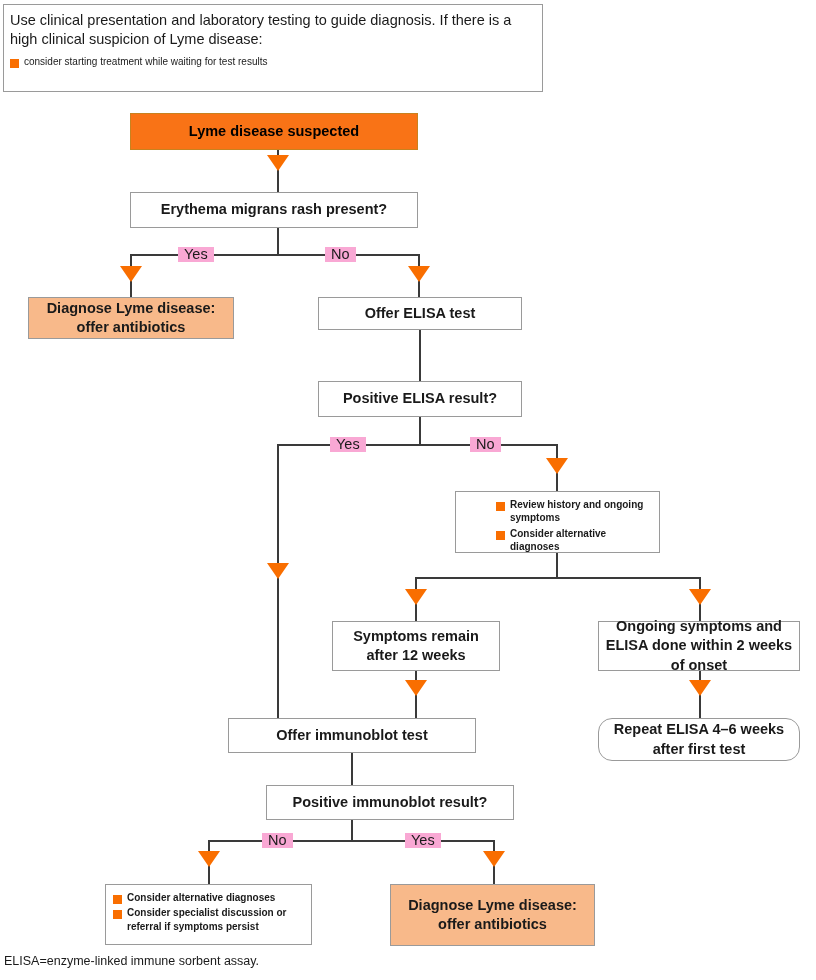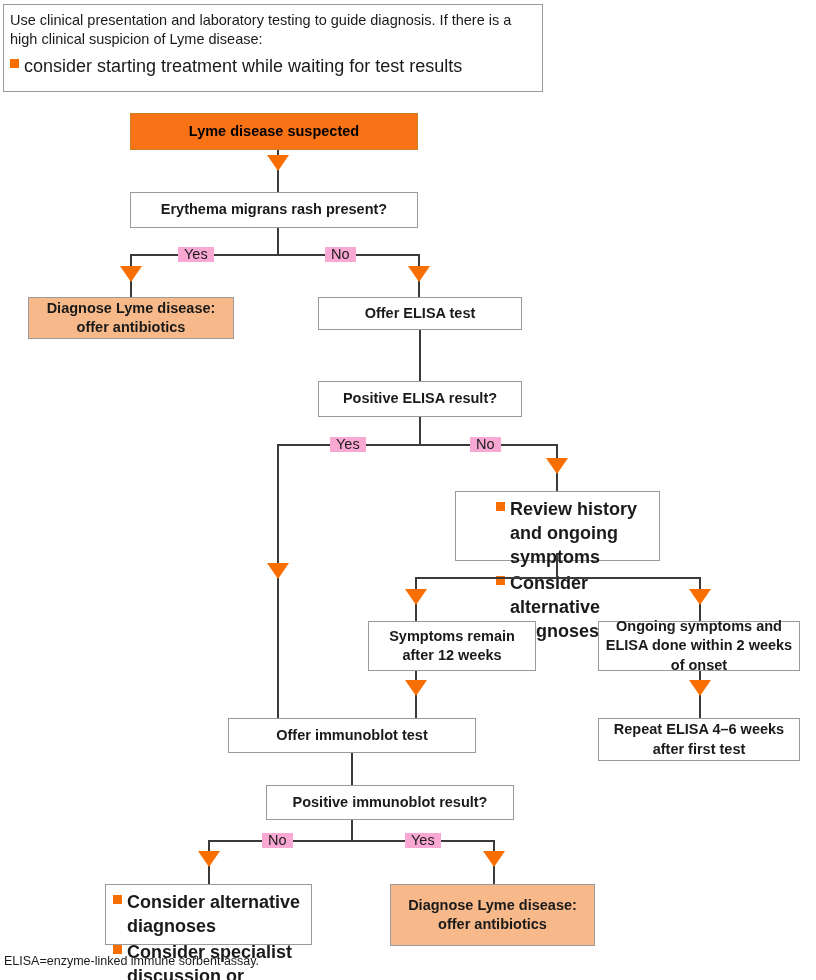--- a/index.html
+++ b/index.html
@@ -47,21 +47,21 @@
   .box.bulleted {
     display: block;
     text-align: left;
     padding: 6px 6px 6px 7px;
   }
   .bullet-line {
     display: block;
     position: relative;
     padding-left: 14px;
     margin: 0 0 2px 0;
-    font-size: 18px;
+    font-size: 10px;
     line-height: 1.33;
     color: #1a1a1a;
   }
   .bullet-line:last-child { margin-bottom: 0; }
   .bullet-line .sq {
     position: absolute;
     left: 0;
     top: 4px;
     width: 9px;
     height: 9px;
@@ -177,59 +177,59 @@
   <div class="hline" style="left:277px; top:444px; width:281px;"></div>
   <div class="edge-label" style="left:330px; top:437px;">Yes</div>
   <div class="edge-label" style="left:470px; top:437px;">No</div>
 
   <div class="vline" style="left:277px; top:444px; height:275px;"></div>
   <div class="arrow" style="left:267px; top:563px;"></div>
 
   <div class="vline" style="left:556px; top:444px; height:50px;"></div>
   <div class="arrow" style="left:546px; top:458px;"></div>
 
-  <div class="box bulleted" style="left:455px; top:491px; width:205px; height:70px;padding-left:40px;">
+  <div class="box bulleted" style="left:455px; top:491px; width:205px; height:62px;padding-left:40px;">
     <span class="bullet-line">
       <span class="sq"></span>
       <span>Review history and ongoing symptoms</span>
     </span>
     <span class="bullet-line">
       <span class="sq"></span>
       <span>Consider alternative diagnoses</span>
     </span>
   </div>
 
   <div class="vline" style="left:556px; top:553px; height:25px;"></div>
   <div class="hline" style="left:415px; top:577px; width:285px;"></div>
 
   <div class="vline" style="left:415px; top:577px; height:45px;"></div>
   <div class="arrow" style="left:405px; top:589px;"></div>
 
   <div class="vline" style="left:699px; top:577px; height:45px;"></div>
   <div class="arrow" style="left:689px; top:589px;"></div>
 
-  <div class="box" style="left:332px; top:621px; width:168px; height:50px;margin-left:36px;">
+  <div class="box" style="left:332px; top:621px; width:168px; height:50px;">
     <span>Symptoms remain after 12 weeks</span>
   </div>
 
   <div class="box" style="left:598px; top:621px; width:202px; height:50px;">
     <span>Ongoing symptoms and ELISA done within 2 weeks of onset</span>
   </div>
 
   <div class="vline" style="left:415px; top:671px; height:47px;"></div>
   <div class="arrow" style="left:405px; top:680px;"></div>
 
   <div class="vline" style="left:699px; top:671px; height:47px;"></div>
   <div class="arrow" style="left:689px; top:680px;"></div>
 
   <div class="box" style="left:228px; top:718px; width:248px; height:35px;">
     <span>Offer immunoblot test</span>
   </div>
 
-  <div class="box" style="left:598px; top:718px; width:202px; height:43px;">
+  <div class="box" style="left:598px; top:718px; width:202px; height:43px;border-radius:14px;">
     <span>Repeat ELISA 4–6 weeks after first test</span>
   </div>
 
   <div class="vline" style="left:351px; top:753px; height:33px;"></div>
 
   <div class="box" style="left:228px; top:785px; width:248px; height:35px;margin-left:38px;">
     <span>Positive immunoblot result?</span>
   </div>
 
   <div class="vline" style="left:351px; top:820px; height:22px;"></div>

